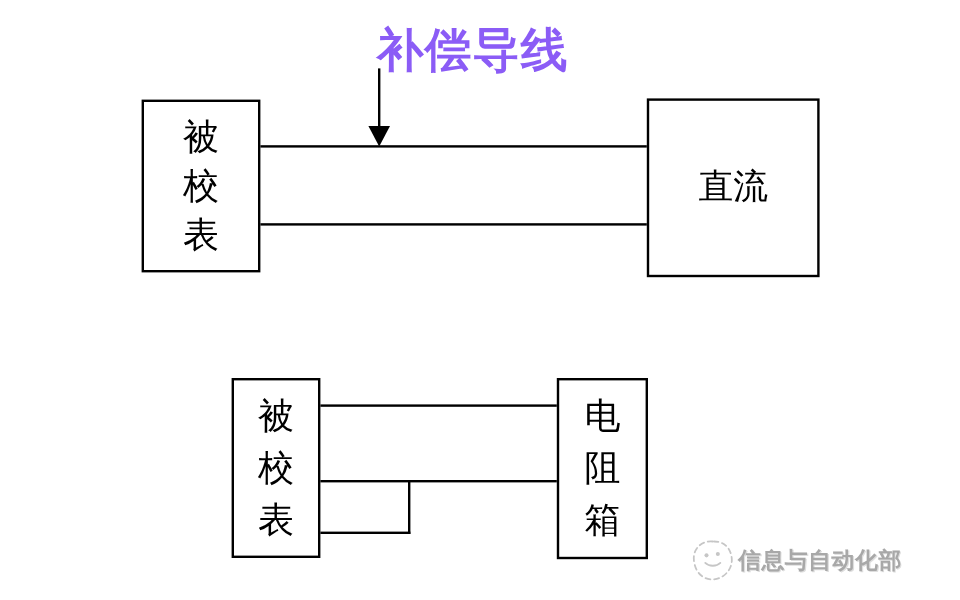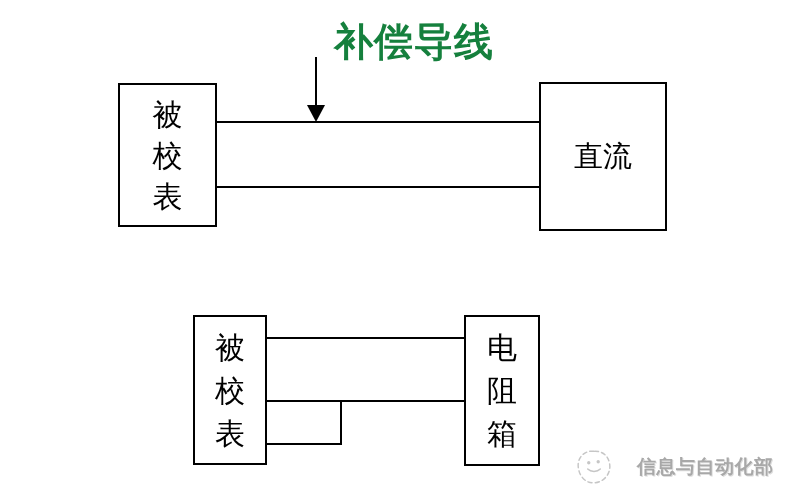--- a/index.html
+++ b/index.html
@@ -10,26 +10,26 @@
     height: 500px;
     background: #ffffff;
     overflow: hidden;
     font-family: "Liberation Sans", sans-serif;
     color: #000000;
   }
 
   
   .diagram-title {
     position: absolute;
-    left: 334px;
+    left: 314px;
     top: 15px;
     font-size: 39px;
     font-weight: 600;
     letter-spacing: 1px;
-    color: #15803d;
+    color: #8b5cf6;
     white-space: nowrap;
   }
 
   
   .arrow-shaft {
     position: absolute;
     left: 315px;
     top: 57px;
     width: 2px;
     height: 49px;
@@ -57,21 +57,21 @@
     justify-content: center;
   }
   .box .bline {
     font-size: 30px;
     line-height: 42px;
     text-align: center;
     white-space: nowrap;
   }
   .box-meter-top   { left: 118px; top:  83px; width:  99px; height: 144px; }
   .box-meter-top .bline { line-height: 41px; }
-  .box-potentiometer { left: 539px; top:  82px; width: 128px; height: 149px; }
+  .box-potentiometer { left: 539px; top:  82px; width: 144px; height: 149px; }
   .box-potentiometer .bline { line-height: 43px; font-size: 29px; }
   .box-meter-bottom { left: 193px; top: 315px; width:  74px; height: 150px; }
   .box-meter-bottom .bline { line-height: 43px; }
   .box-resistance  { left: 464px; top: 315px; width:  76px; height: 151px; }
   .box-resistance .bline { line-height: 43px; }
 
   
   .wire { position: absolute; background: #000000; }
   .wire-h { height: 2px; }
   .wire-v { width: 2px; }
@@ -82,21 +82,21 @@
   .wire-branch-v { left: 340px; top: 400px; height: 45px; }
   .wire-bot-3    { left: 267px; top: 443px; width:  75px; }
 
   
   .watermark {
     position: absolute;
     left: 573px;
     top: 446px;
     display: flex;
     align-items: center;
-    gap: 22px;
+    gap: 0;
   }
   .wm-logo { width: 42px; height: 42px; }
   .wm-text {
     font-size: 19px;
     font-weight: bold;
     color: #a8a8a8;
     text-shadow: 1px 1px 0 #dedede;
     letter-spacing: 0.5px;
     white-space: nowrap;
   }

